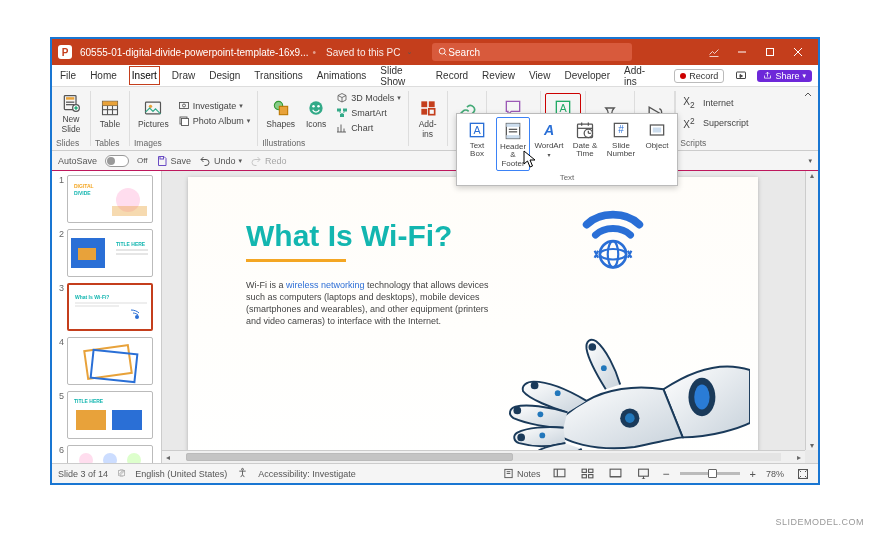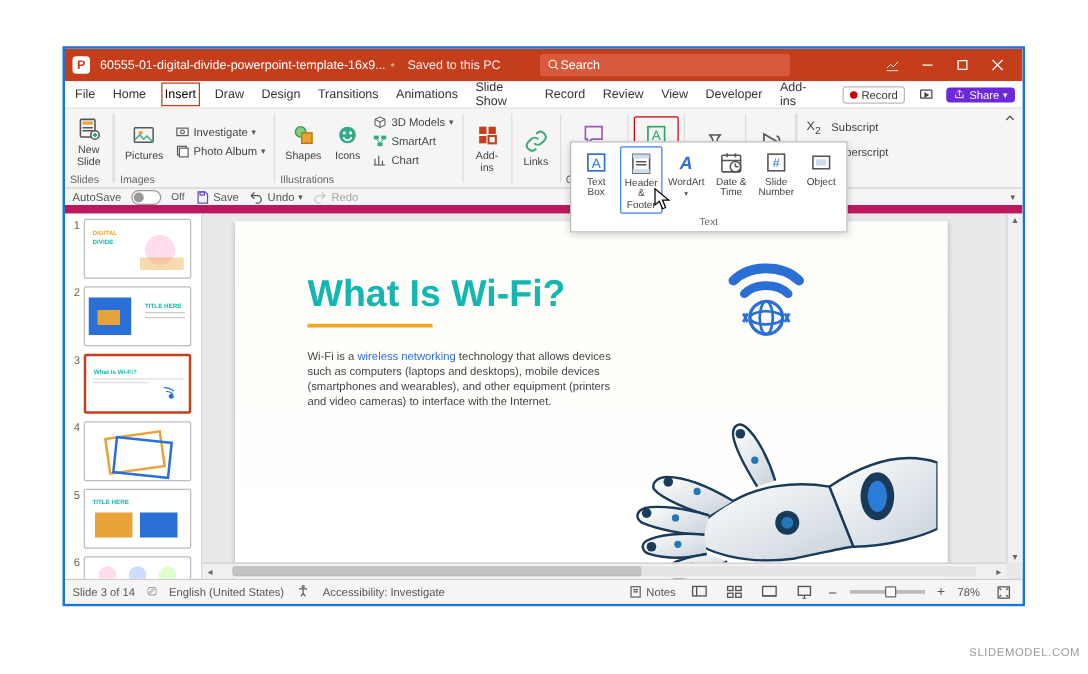--- a/index.html
+++ b/index.html
@@ -38,21 +38,21 @@
   .bigbtn .ico { width:22px; height:22px; display:flex; align-items:center; justify-content:center; }
   .bigbtn .txt { font-size: 8.5px; text-align:center; line-height:1.1; }
   .smallbtn { display:flex; align-items:center; gap:3px; padding:1px 3px; white-space:nowrap; cursor:pointer;}
   .smallbtn .ico { width:12px;height:12px; display:flex;align-items:center;justify-content:center;}
   .col { display:flex; flex-direction:column; gap:1px; justify-content:center;}
   .highlighted { border:1px solid #c00; }
 
   .caret { font-size:7px; color:#555; }
 
   
-  .qat { height: 20px; background: #f5f5f5; border-bottom: 7px solid #be185d; display:flex; align-items:center; padding:0 6px; gap:8px; font-size:9px; color:#555;}
+  .qat { height: 20px; background: #f5f5f5; border-bottom: 1px solid #be185d; display:flex; align-items:center; padding:0 6px; gap:8px; font-size:9px; color:#555;}
   .toggle { width:24px; height:12px; border:1px solid #999; border-radius:6px; position:relative; background:#fff;}
   .toggle::after{content:"";position:absolute;width:8px;height:8px;background:#999;border-radius:50%;left:1px;top:1px;}
   .qatbtn{display:flex;align-items:center;gap:3px;}
 
   
   .dropdown { position:absolute; left:456px; top:113px; background:#fff; border:1px solid #bbb; box-shadow:0 2px 6px rgba(0,0,0,0.2); padding:3px 3px 1px; display:flex; flex-direction:column; font-size:8.5px; color:#444; z-index:10;}
   .dropdown .drow { display:flex; gap:2px;}
   .dropdown .ditem { display:flex; flex-direction:column; align-items:center; width:34px; padding:2px 1px; border-radius:2px; cursor:pointer; gap:1px;}
   .dropdown .ditem .ico { width:22px; height:22px; display:flex;align-items:center;justify-content:center;}
   .dropdown .ditem .txt { text-align:center; line-height:1.05; font-size:8px;}
@@ -185,20 +185,38 @@
               </svg>
             </div>
           <div class="txt" style="white-space:pre-line">New
 Slide</div>
         </div>
       </div>
       <div class="label">Slides</div>
     </div>
     <div class="gsep"></div>
 
+    <div class="group">
+      <div class="row">
+        <div class="bigbtn">
+          <div class="ico">
+              <svg width="20" height="20" viewBox="0 0 24 24" fill="none" stroke="#555" stroke-width="1.3">
+                <rect x="3" y="4" width="18" height="16"></rect>
+                <line x1="3" y1="9" x2="21" y2="9"></line>
+                <line x1="3" y1="14" x2="21" y2="14"></line>
+                <line x1="9" y1="4" x2="9" y2="20"></line>
+                <line x1="15" y1="4" x2="15" y2="20"></line>
+                <rect x="3" y="4" width="18" height="5" fill="#e8a23a" stroke="none"></rect>
+              </svg>
+            </div>
+          <div class="txt">Table</div>
+        </div>
+      </div>
+      <div class="label">Tables</div>
+    </div>
     <div class="gsep"></div>
 
     <div class="group">
       <div class="row">
         <div class="bigbtn">
           <div class="ico">
               <svg width="20" height="20" viewBox="0 0 24 24" fill="none" stroke="#555" stroke-width="1.4">
                 <rect x="3" y="5" width="18" height="14" rx="1"></rect>
                 <circle cx="9" cy="10" r="2" fill="#e8a23a" stroke="none"></circle>
                 <path d="M3 17l5-5 4 4 3-3 6 6" stroke="#3a8" fill="none"></path>
@@ -391,21 +409,21 @@
       </div>
       <div class="label"></div>
     </div>
     <div class="gsep"></div>
 
     <div class="gsep"></div>
 
     <div class="group">
       <div class="row">
         <div class="col" style="justify-content:center;gap:4px">
-          <div class="smallbtn"><span style="font-size:10px">X<sub>2</sub></span>&nbsp;<span>Subscript</span></div>
+          <div class="smallbtn"><span style="font-size:10px">X<sub>2</sub></span>&nbsp;<span>Internet</span></div>
           <div class="smallbtn"><span style="font-size:10px">X<sup>2</sup></span>&nbsp;<span>Superscript</span></div>
         </div>
       </div>
       <div class="label">Scripts</div>
     </div>
     <div style="flex:1"></div>
     <div style="display:flex;align-items:flex-start;padding:3px 5px">
         <svg width="10" height="10" viewBox="0 0 10 10" stroke="#555" fill="none">
           <path d="M2 6l3-3 3 3"></path>
         </svg>

